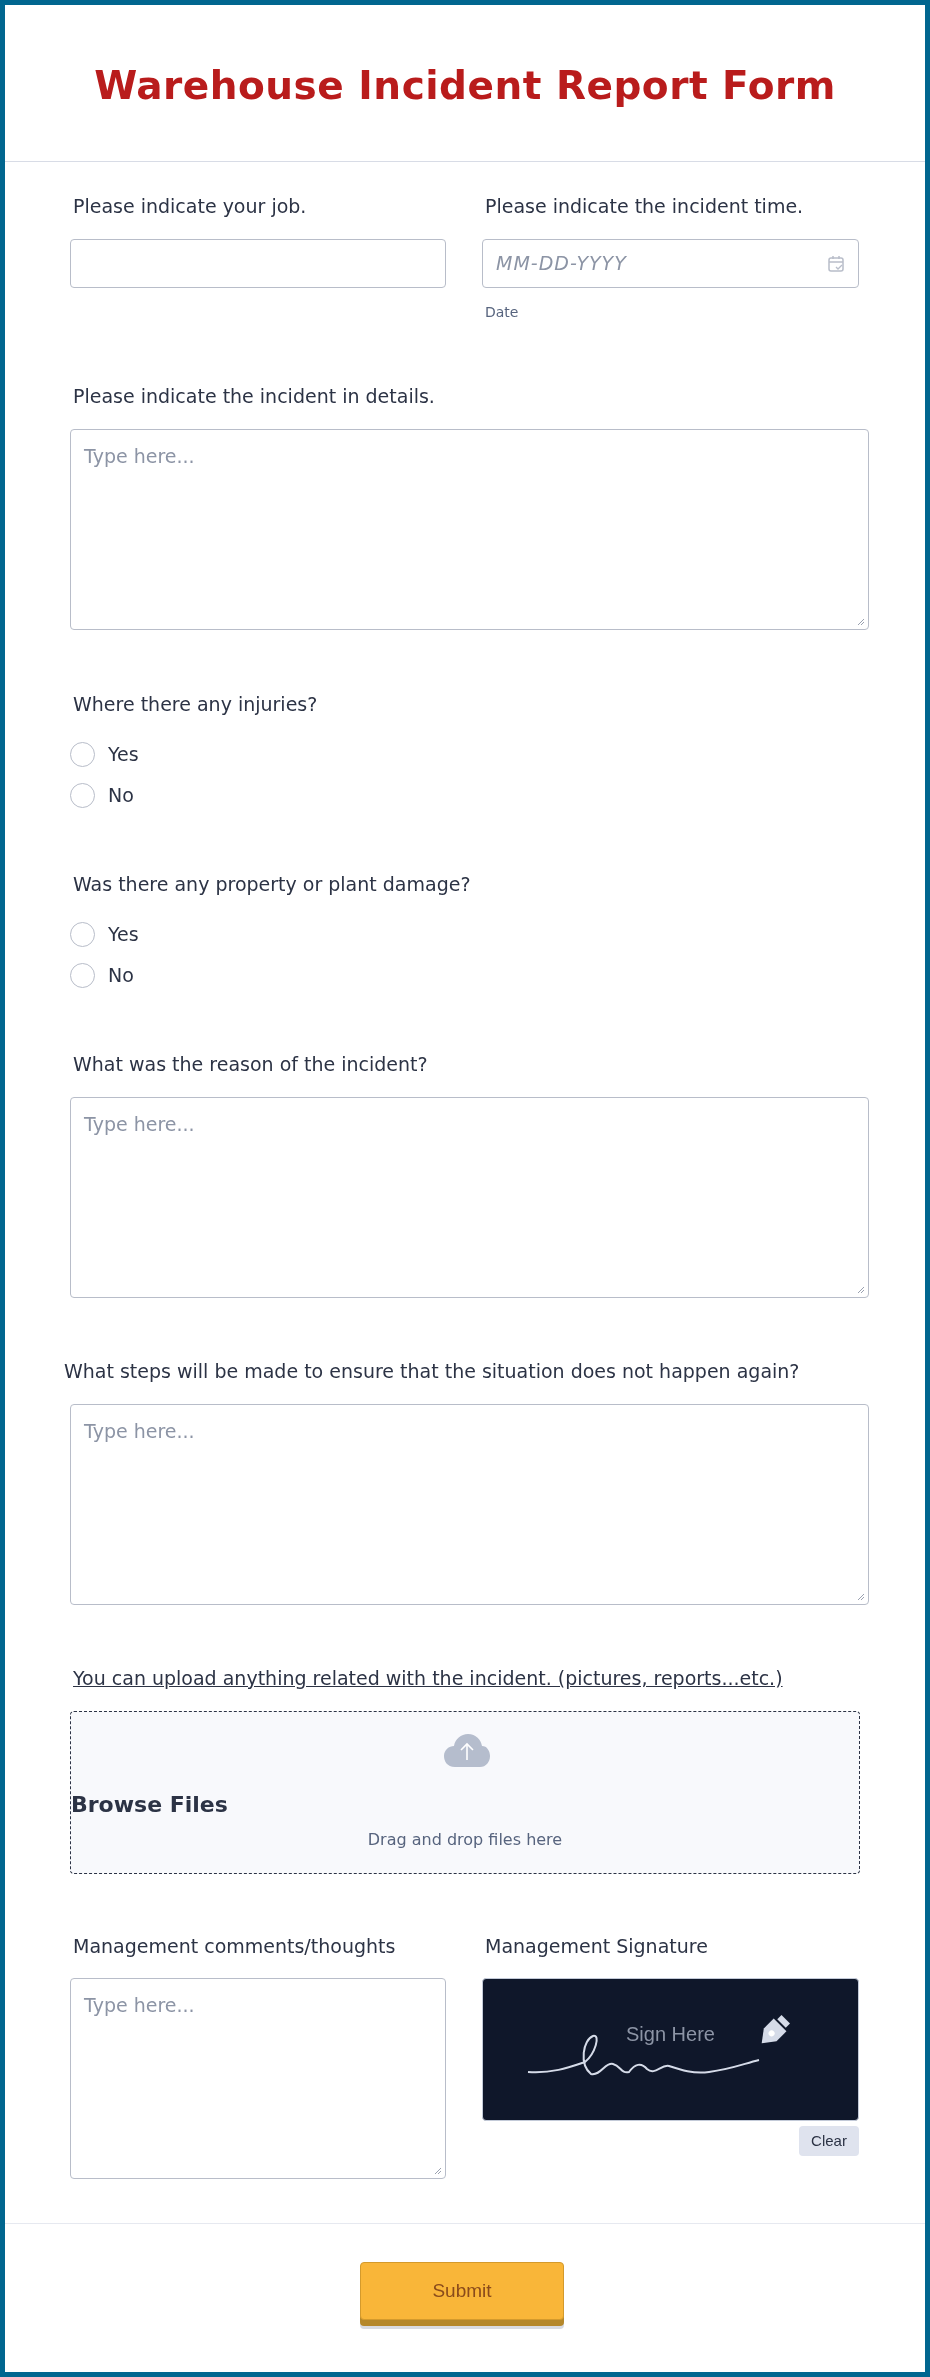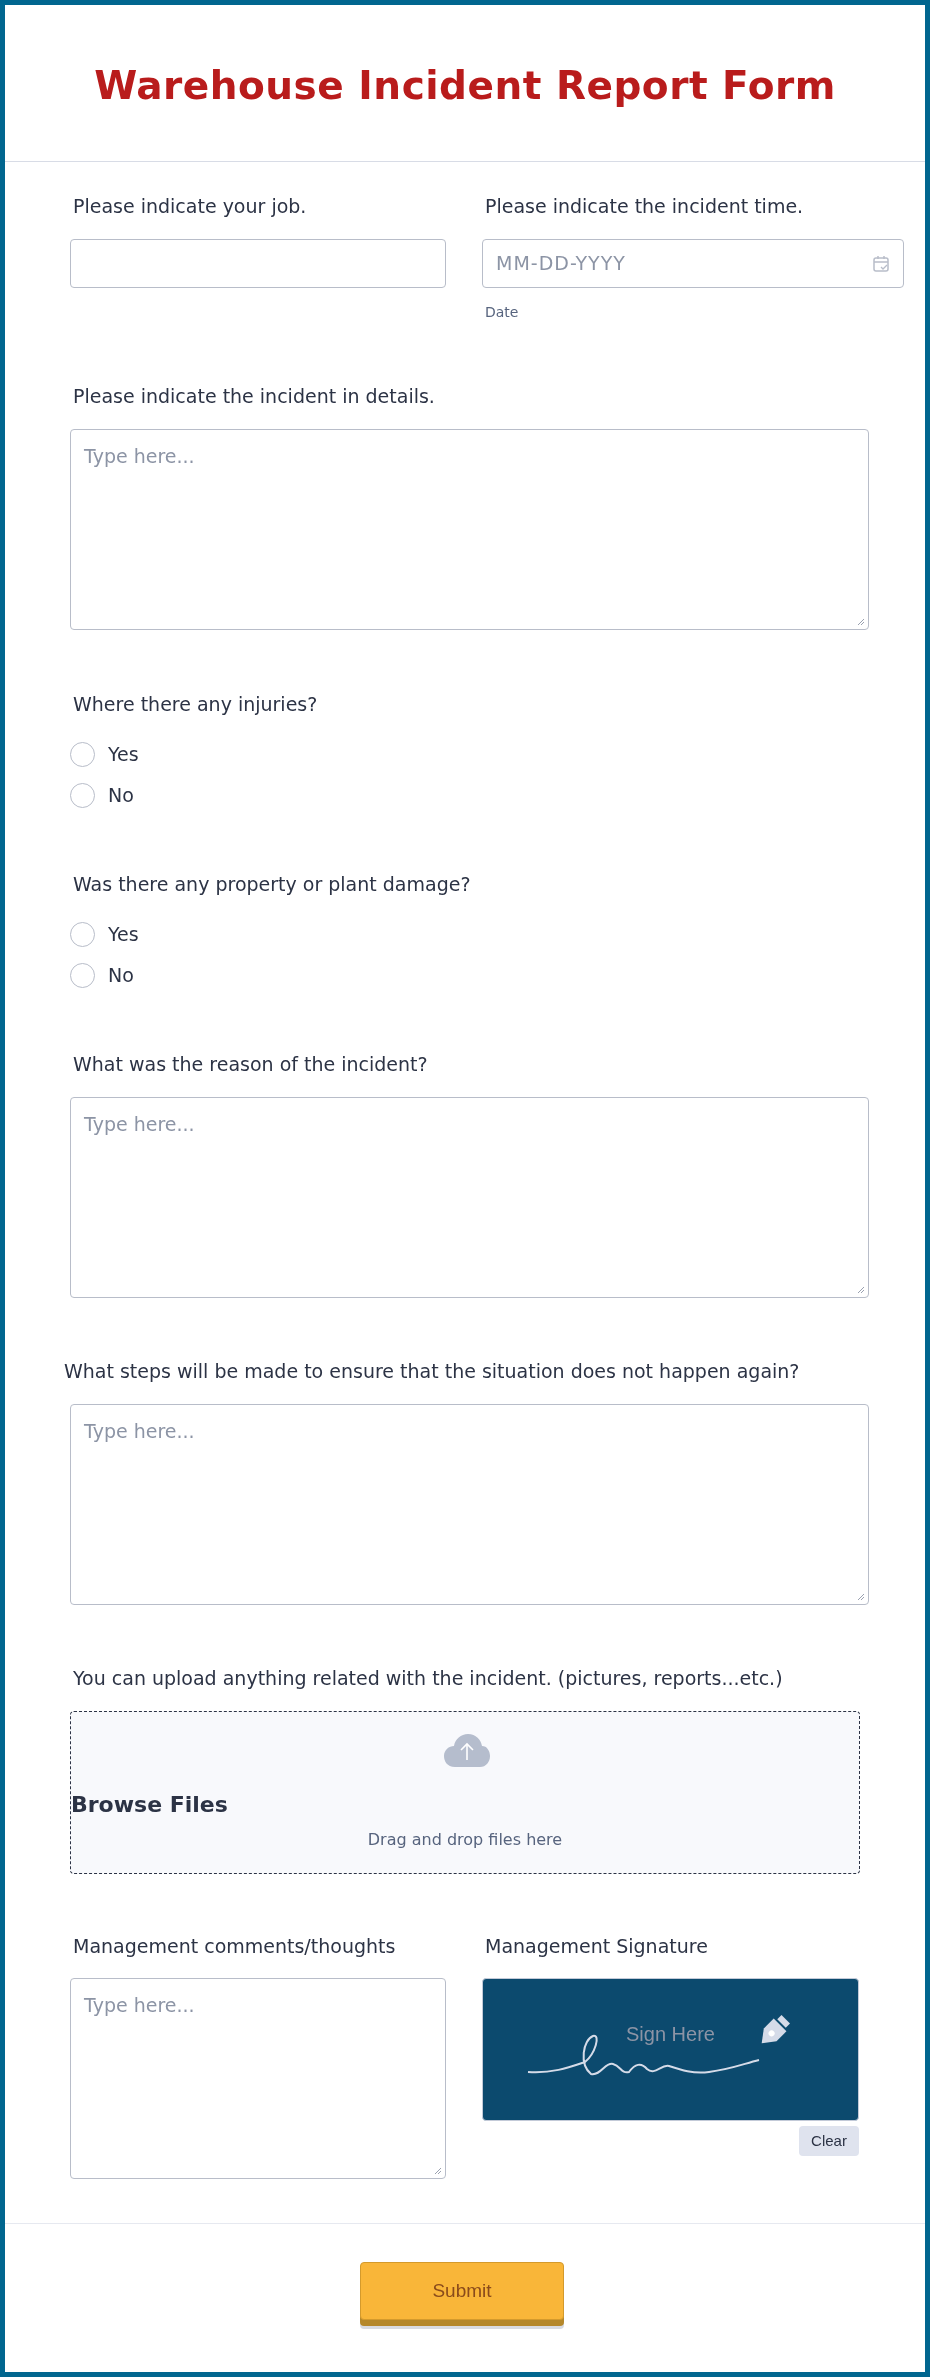--- a/index.html
+++ b/index.html
@@ -12,37 +12,37 @@
   .label { position: absolute; font-size: 19px; color: #2c3345; white-space: nowrap; }
   .input { position: absolute; border: 1px solid #b8bdc9; border-radius: 4px; background: #fff; }
   .placeholder { position: absolute; color: #8c94a5; font-size: 19px; white-space: nowrap; }
   .sublabel { position: absolute; font-size: 14px; color: #57647e; }
   .resize { position: absolute; right: 3px; bottom: 3px; width: 10px; height: 10px; }
   .radio { position: absolute; width: 25px; height: 25px; border: 1.5px solid #b8bdc9; border-radius: 50%; background: #fff; }
   .radio-label { position: absolute; font-size: 19px; color: #2c3345; }
   .upload { position: absolute; border: 1.5px dashed #2c3345; border-radius: 4px; background: #f8f9fc; }
   .upload-title { position: absolute; left: 0; width: 100%; font-size: 22px; font-weight: bold; color: #2c3345; }
   .upload-sub { position: absolute; left: 0; width: 100%; text-align: center; font-size: 16px; color: #57647e; }
-  .sig { position: absolute; border: 1px solid #c3cad8; border-radius: 4px; background: #0c4a6e; }
+  .sig { position: absolute; border: 1px solid #c3cad8; border-radius: 4px; background: #0f172a; }
   .clear-btn { position: absolute; background: #dfe3ee; border-radius: 4px; font-size: 15px; color: #2c3345; text-align: center; line-height: 30px; border: none; }
   .submit { position: absolute; background: #f9b639; border: 1px solid #d49a2c; border-radius: 4px; box-shadow: 0 6px 0 #b5882b, 0 9px 0 #d8dbe2; font-size: 19px; color: #8a4b1b; text-align: center; }
 </style>
 </head>
 <body>
 
 <div class="frame">
 
   <div class="title">Warehouse Incident Report Form</div>
   <div class="divider" style="top:156px;"></div>
 
   <div class="label" style="left:68px; top:190px;">Please indicate your job.</div>
   <div class="input" style="left:65px; top:234px; width:376px; height:49px;"></div>
 
   <div class="label" style="left:480px; top:190px;">Please indicate the incident time.</div>
-  <div class="input" style="left:477px; top:234px; width:422px; height:49px;">
+  <div class="input" style="left:477px; top:234px; width:377px; height:49px;font-style:italic;">
     <div class="placeholder" style="left:13px; top:12px; letter-spacing:1px;">MM-DD-YYYY</div>
     <svg class="abs" style="right:13px; top:14px;" width="18" height="20" viewBox="0 0 18 20">
       <rect x="2" y="4" width="14" height="13" rx="2" fill="none" stroke="#b8bdc9" stroke-width="1.5"></rect>
       <line x1="2" y1="8" x2="16" y2="8" stroke="#b8bdc9" stroke-width="1.5"></line>
       <line x1="6" y1="2" x2="6" y2="5" stroke="#b8bdc9" stroke-width="1.5"></line>
       <line x1="12" y1="2" x2="12" y2="5" stroke="#b8bdc9" stroke-width="1.5"></line>
       <polyline points="9,13 11,15 15,11" fill="none" stroke="#b8bdc9" stroke-width="1.3"></polyline>
     </svg>
   </div>
   <div class="sublabel" style="left:480px; top:299px;">Date</div>
@@ -87,21 +87,21 @@
 
   <div class="label" style="left:59px; top:1355px;">What steps will be made to ensure that the situation does not happen again?</div>
   <div class="input" style="left:65px; top:1399px; width:799px; height:201px;">
     <div class="placeholder" style="left:13px; top:15px;">Type here...</div>
     <svg class="resize" viewBox="0 0 10 10">
         <line x1="9" y1="3" x2="3" y2="9" stroke="#9aa1b0"></line>
         <line x1="9" y1="6" x2="6" y2="9" stroke="#9aa1b0"></line>
       </svg>
   </div>
 
-  <div class="label" style="left:68px; top:1662px;">You can upload anything related with the incident. (pictures, reports...etc.)</div>
+  <div class="label" style="left:68px; top:1662px;text-decoration:underline;">You can upload anything related with the incident. (pictures, reports...etc.)</div>
   <div class="upload" style="left:65px; top:1706px; width:790px; height:163px;">
     <svg class="abs" style="left:372px; top:21px;" width="48" height="36" viewBox="0 0 48 36">
       <path d="M12 34 C4 34 1 28 1 23 C1 17 6 13 11 13 C12 6 18 1 25 1 C33 1 38 7 39 13 C44 13 47 18 47 23 C47 29 43 34 37 34 Z" fill="#b5bdcd"></path>
       <line x1="24" y1="27" x2="24" y2="12" stroke="#fff" stroke-width="1.6"></line>
       <polyline points="18,17 24,11 30,17" fill="none" stroke="#fff" stroke-width="1.6"></polyline>
     </svg>
     <div class="upload-title" style="top:80px;">Browse Files</div>
     <div class="upload-sub" style="top:118px;">Drag and drop files here</div>
   </div>
 

